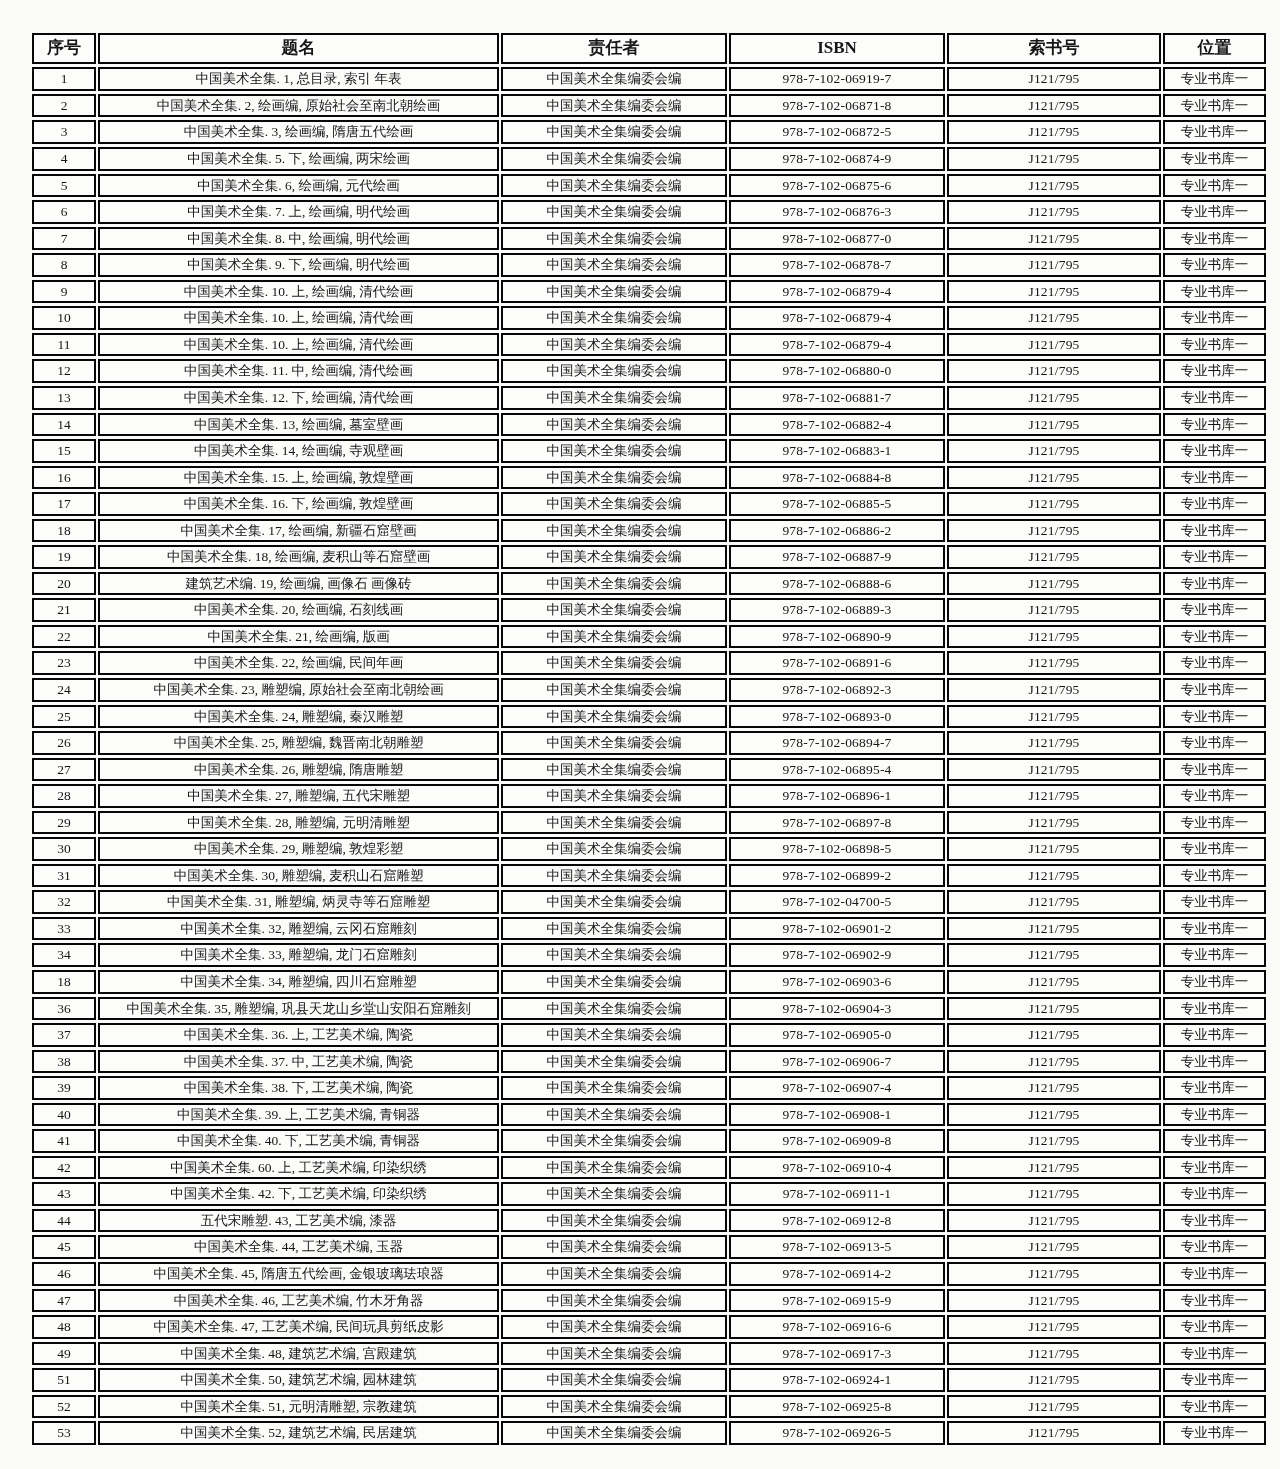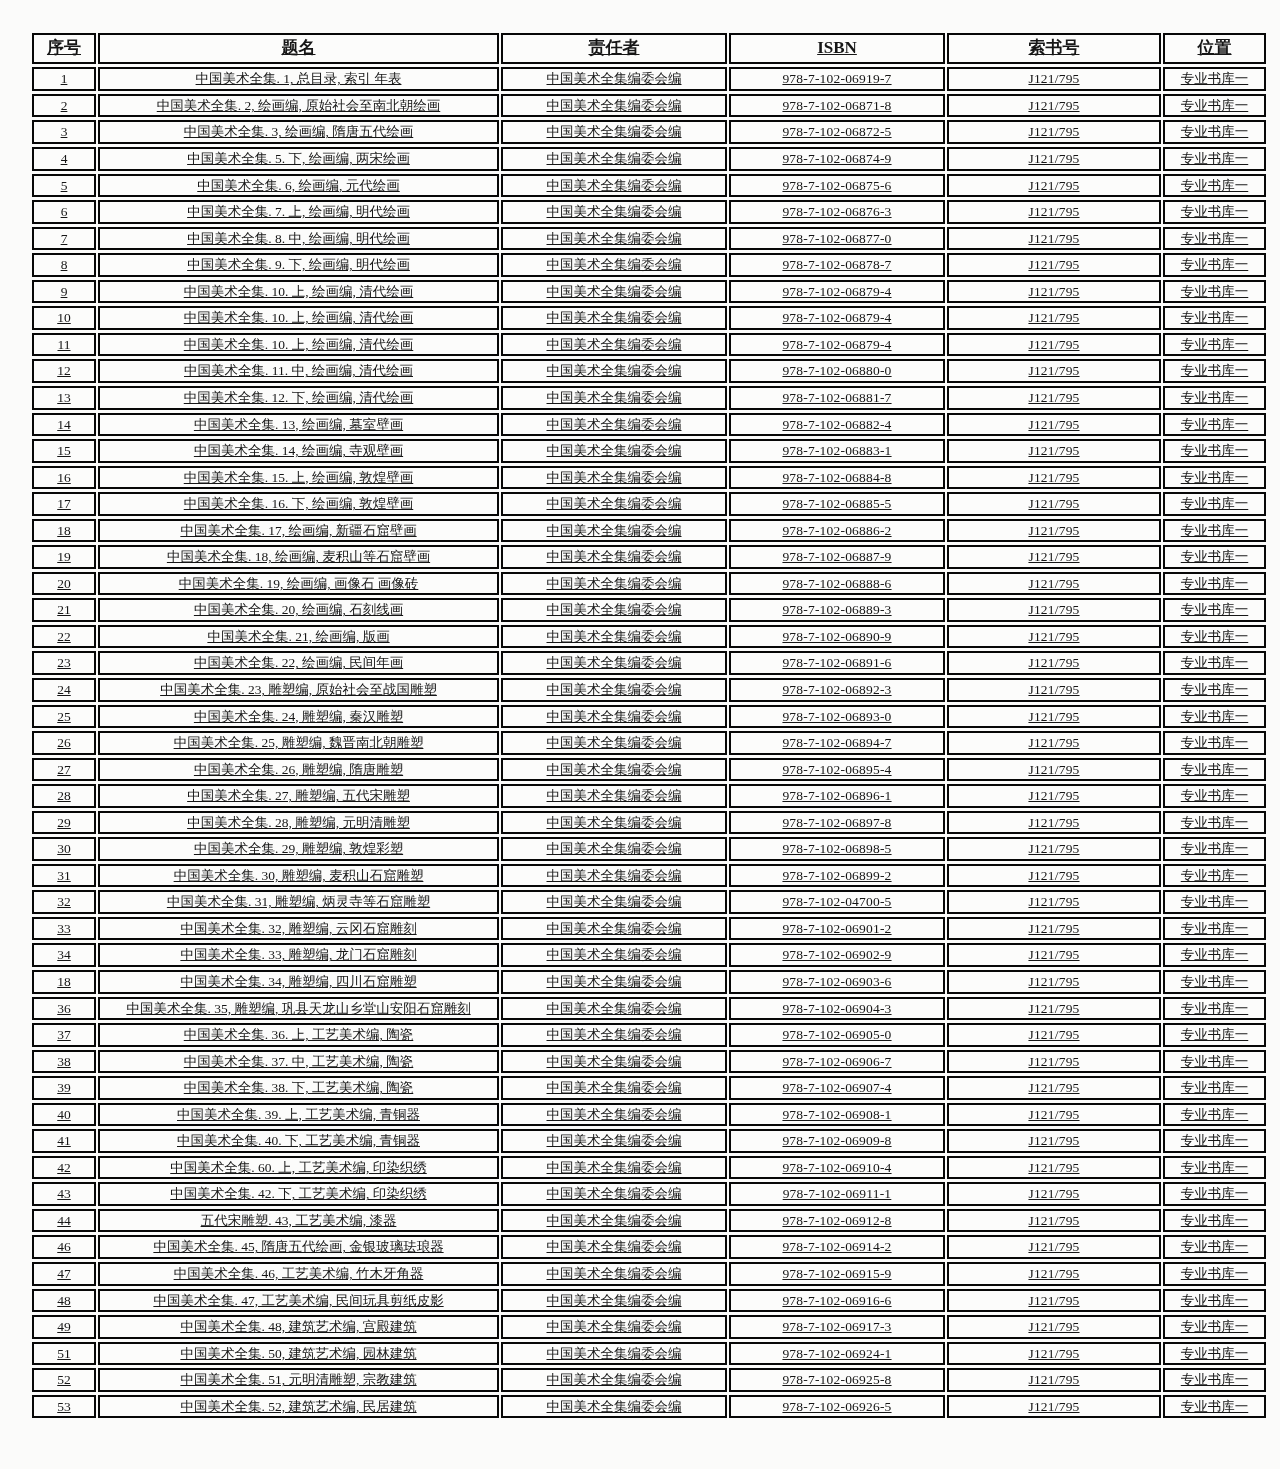--- a/index.html
+++ b/index.html
@@ -9,21 +9,20 @@
     font-family: "Liberation Serif", "DejaVu Serif", serif;
     color: #161616;
   }
   .page {
     width: 1280px;
     height: 1469px;
     box-sizing: border-box;
     padding: 30px 26px 22px 30px;
     background: #fbfbfa;
     overflow: hidden;
-    text-decoration: underline;
   }
   table.books {
     width: 1224px;
     table-layout: fixed;
     border-collapse: separate;
     border-spacing: 2px 3px;
   }
   table.books th,
   table.books td {
     border: 2px solid #070707;
@@ -237,21 +236,21 @@
         <tr>
           <td class="col-no">19</td>
           <td class="col-title">中国美术全集. 18, 绘画编, 麦积山等石窟壁画</td>
           <td class="col-author">中国美术全集编委会编</td>
           <td class="col-isbn">978-7-102-06887-9</td>
           <td class="col-call_no">J121/795</td>
           <td class="col-location">专业书库一</td>
         </tr>
         <tr>
           <td class="col-no">20</td>
-          <td class="col-title">中国美术全集. 19, 绘画编, 画像石 画像砖</td>
+          <td class="col-title">建筑艺术编. 19, 绘画编, 画像石 画像砖</td>
           <td class="col-author">中国美术全集编委会编</td>
           <td class="col-isbn">978-7-102-06888-6</td>
           <td class="col-call_no">J121/795</td>
           <td class="col-location">专业书库一</td>
         </tr>
         <tr>
           <td class="col-no">21</td>
           <td class="col-title">中国美术全集. 20, 绘画编, 石刻线画</td>
           <td class="col-author">中国美术全集编委会编</td>
           <td class="col-isbn">978-7-102-06889-3</td>
@@ -269,21 +268,21 @@
         <tr>
           <td class="col-no">23</td>
           <td class="col-title">中国美术全集. 22, 绘画编, 民间年画</td>
           <td class="col-author">中国美术全集编委会编</td>
           <td class="col-isbn">978-7-102-06891-6</td>
           <td class="col-call_no">J121/795</td>
           <td class="col-location">专业书库一</td>
         </tr>
         <tr>
           <td class="col-no">24</td>
-          <td class="col-title">中国美术全集. 23, 雕塑编, 原始社会至战国雕塑</td>
+          <td class="col-title">中国美术全集. 23, 雕塑编, 原始社会至南北朝绘画</td>
           <td class="col-author">中国美术全集编委会编</td>
           <td class="col-isbn">978-7-102-06892-3</td>
           <td class="col-call_no">J121/795</td>
           <td class="col-location">专业书库一</td>
         </tr>
         <tr>
           <td class="col-no">25</td>
           <td class="col-title">中国美术全集. 24, 雕塑编, 秦汉雕塑</td>
           <td class="col-author">中国美术全集编委会编</td>
           <td class="col-isbn">978-7-102-06893-0</td>
@@ -432,20 +431,28 @@
           <td class="col-author">中国美术全集编委会编</td>
           <td class="col-isbn">978-7-102-06911-1</td>
           <td class="col-call_no">J121/795</td>
           <td class="col-location">专业书库一</td>
         </tr>
         <tr>
           <td class="col-no">44</td>
           <td class="col-title">五代宋雕塑. 43, 工艺美术编, 漆器</td>
           <td class="col-author">中国美术全集编委会编</td>
           <td class="col-isbn">978-7-102-06912-8</td>
+          <td class="col-call_no">J121/795</td>
+          <td class="col-location">专业书库一</td>
+        </tr>
+        <tr>
+          <td class="col-no">45</td>
+          <td class="col-title">中国美术全集. 44, 工艺美术编, 玉器</td>
+          <td class="col-author">中国美术全集编委会编</td>
+          <td class="col-isbn">978-7-102-06913-5</td>
           <td class="col-call_no">J121/795</td>
           <td class="col-location">专业书库一</td>
         </tr>
         <tr>
           <td class="col-no">46</td>
           <td class="col-title">中国美术全集. 45, 隋唐五代绘画, 金银玻璃珐琅器</td>
           <td class="col-author">中国美术全集编委会编</td>
           <td class="col-isbn">978-7-102-06914-2</td>
           <td class="col-call_no">J121/795</td>
           <td class="col-location">专业书库一</td>

